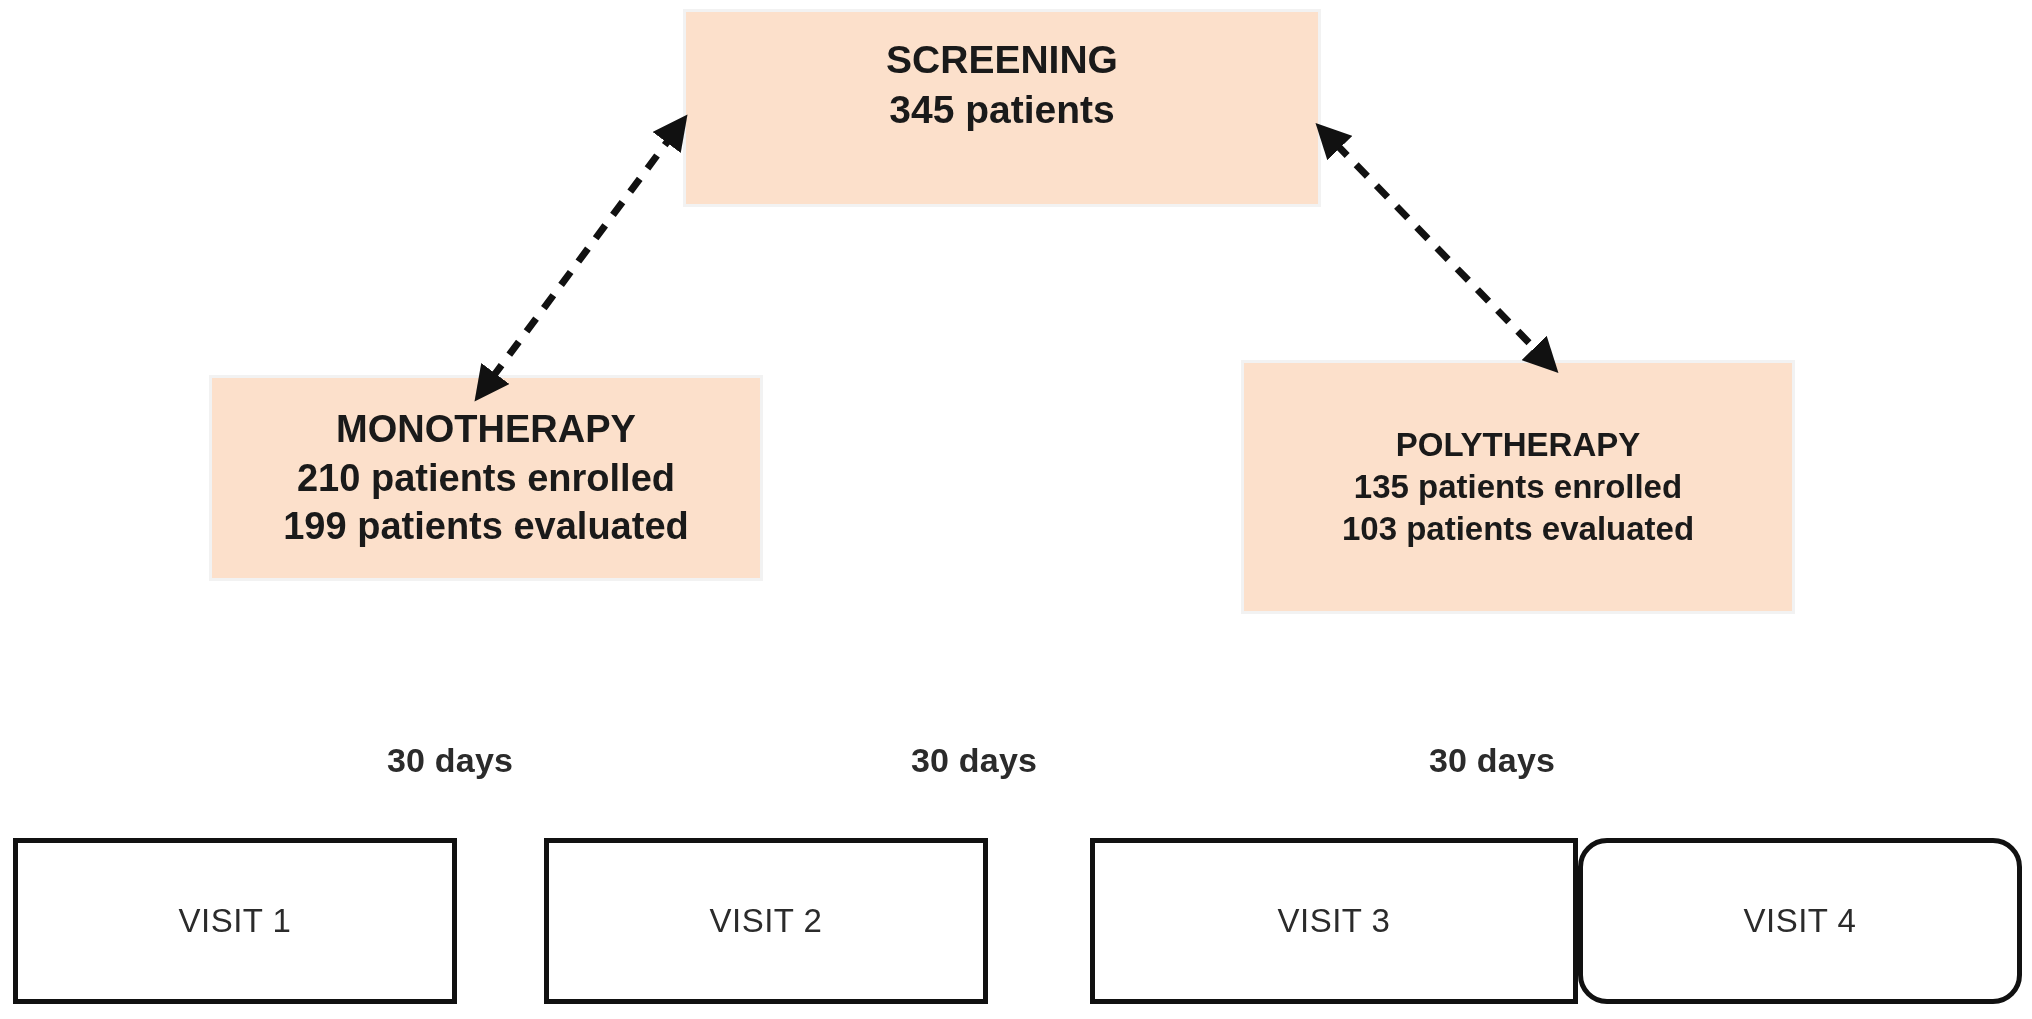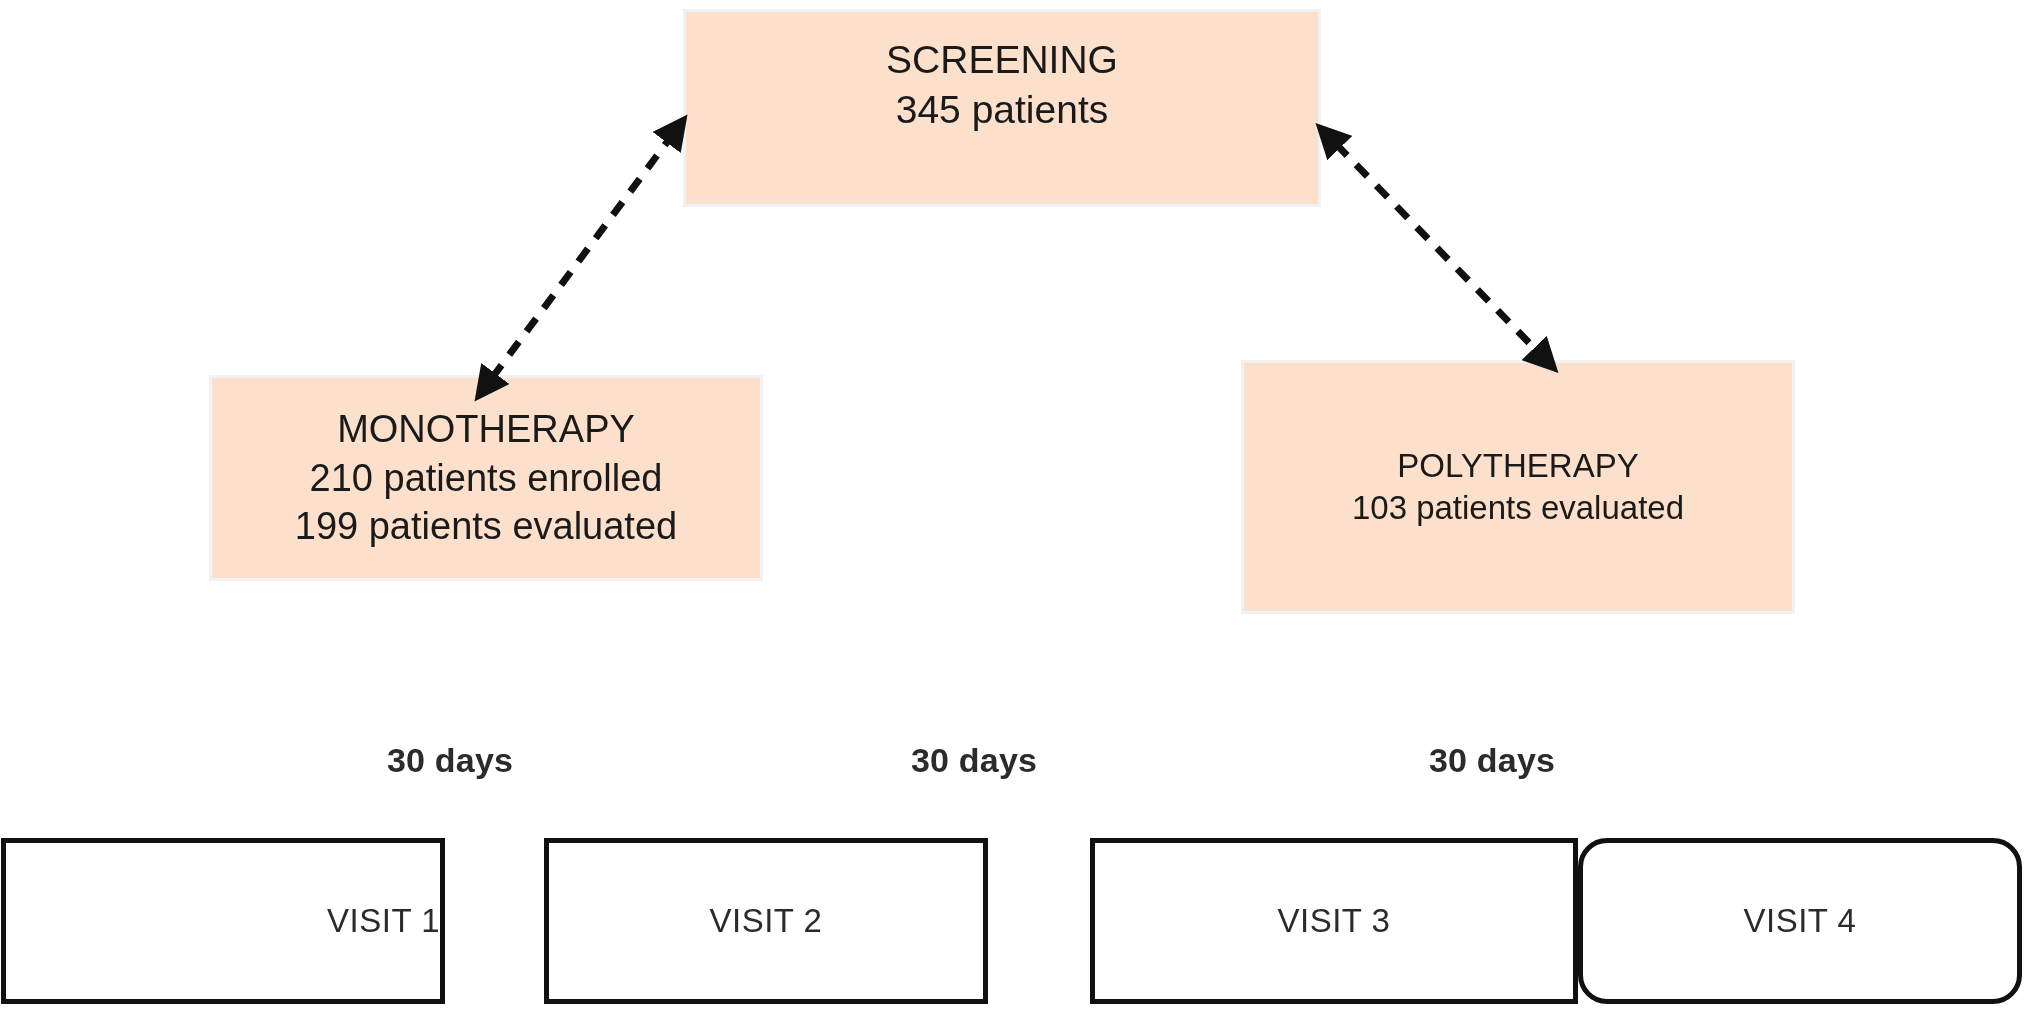--- a/index.html
+++ b/index.html
@@ -19,21 +19,21 @@
   
   .flow-box {
     position: absolute;
     background: #FCE0CB;
     box-sizing: border-box;
     display: flex;
     flex-direction: column;
     align-items: center;
     justify-content: center;
     color: #1a1a1a;
-    font-weight: normal;
+    font-weight: bold;
     line-height: 1.28;
     text-align: center;
     box-shadow: 0 0 0 3px #f2f2f2;
   }
   .flow-box .line {
     display: block;
     white-space: nowrap;
   }
 
   #box-screening {
@@ -90,21 +90,21 @@
     background: #ffffff;
     border: 5px solid #111111;
     box-sizing: border-box;
     display: flex;
     align-items: center;
     justify-content: center;
     font-size: 33px;
     color: #2b2b2b;
     letter-spacing: 0.5px;
   }
-  #visit-1 { left: 1px;   width: 444px; justify-content: flex-end; }
+  #visit-1 { left: 13px;   width: 444px; }
   #visit-2 { left: 544px;  width: 444px; }
   #visit-3 { left: 1090px; width: 488px; }
   #visit-4 { left: 1578px; width: 444px; border-radius: 29px; }
 </style>
 </head>
 <body>
 
 <div id="canvas">
 
   <div class="flow-box" id="box-screening">
@@ -113,20 +113,21 @@
   </div>
 
   <div class="flow-box" id="box-monotherapy">
     <span class="line">MONOTHERAPY</span>
     <span class="line">210 patients enrolled</span>
     <span class="line">199 patients evaluated</span>
   </div>
 
   <div class="flow-box" id="box-polytherapy">
     <span class="line">POLYTHERAPY</span>
+    <span class="line">135 patients enrolled</span>
     <span class="line">103 patients evaluated</span>
   </div>
 
   <svg class="arrow-svg" id="arrow-left" viewBox="0 0 270 320">
     <defs>
       <marker id="head-l-start" markerWidth="5" markerHeight="5" refX="4.2" refY="2.5" orient="auto">
         <path d="M5,0 L5,5 L0,2.5 Z" fill="#111111"></path>
       </marker>
       <marker id="head-l-end" markerWidth="5" markerHeight="5" refX="0.8" refY="2.5" orient="auto">
         <path d="M0,0 L0,5 L5,2.5 Z" fill="#111111"></path>

